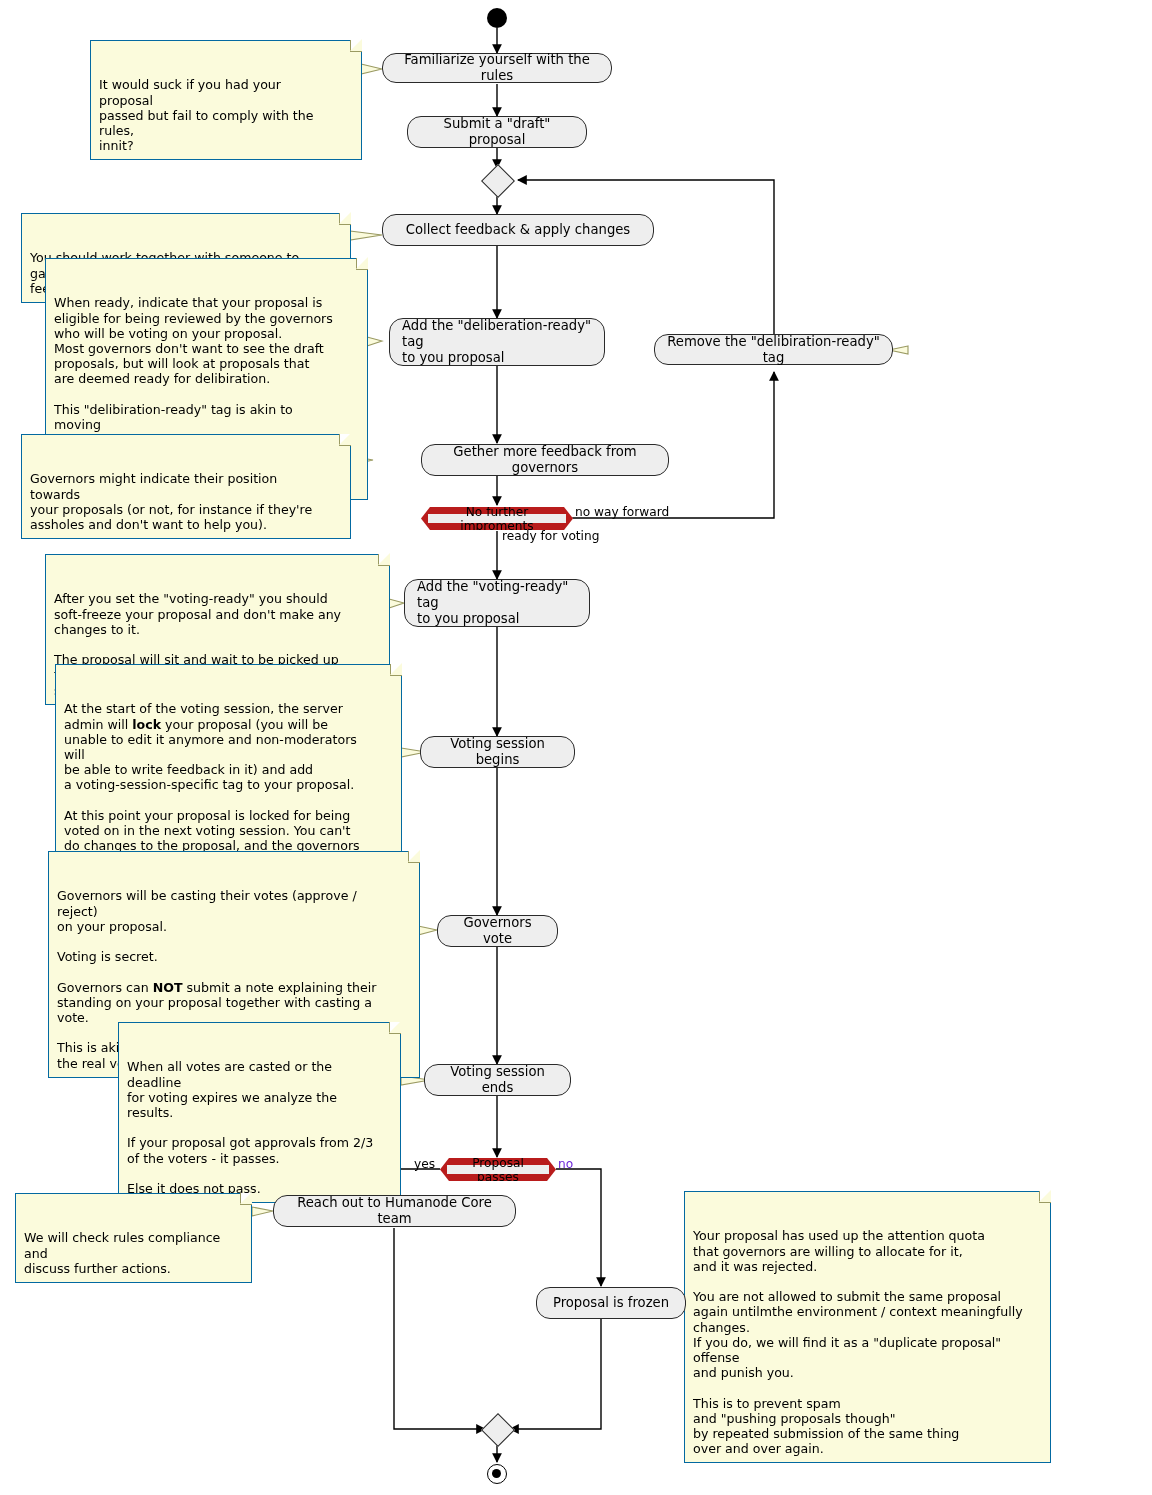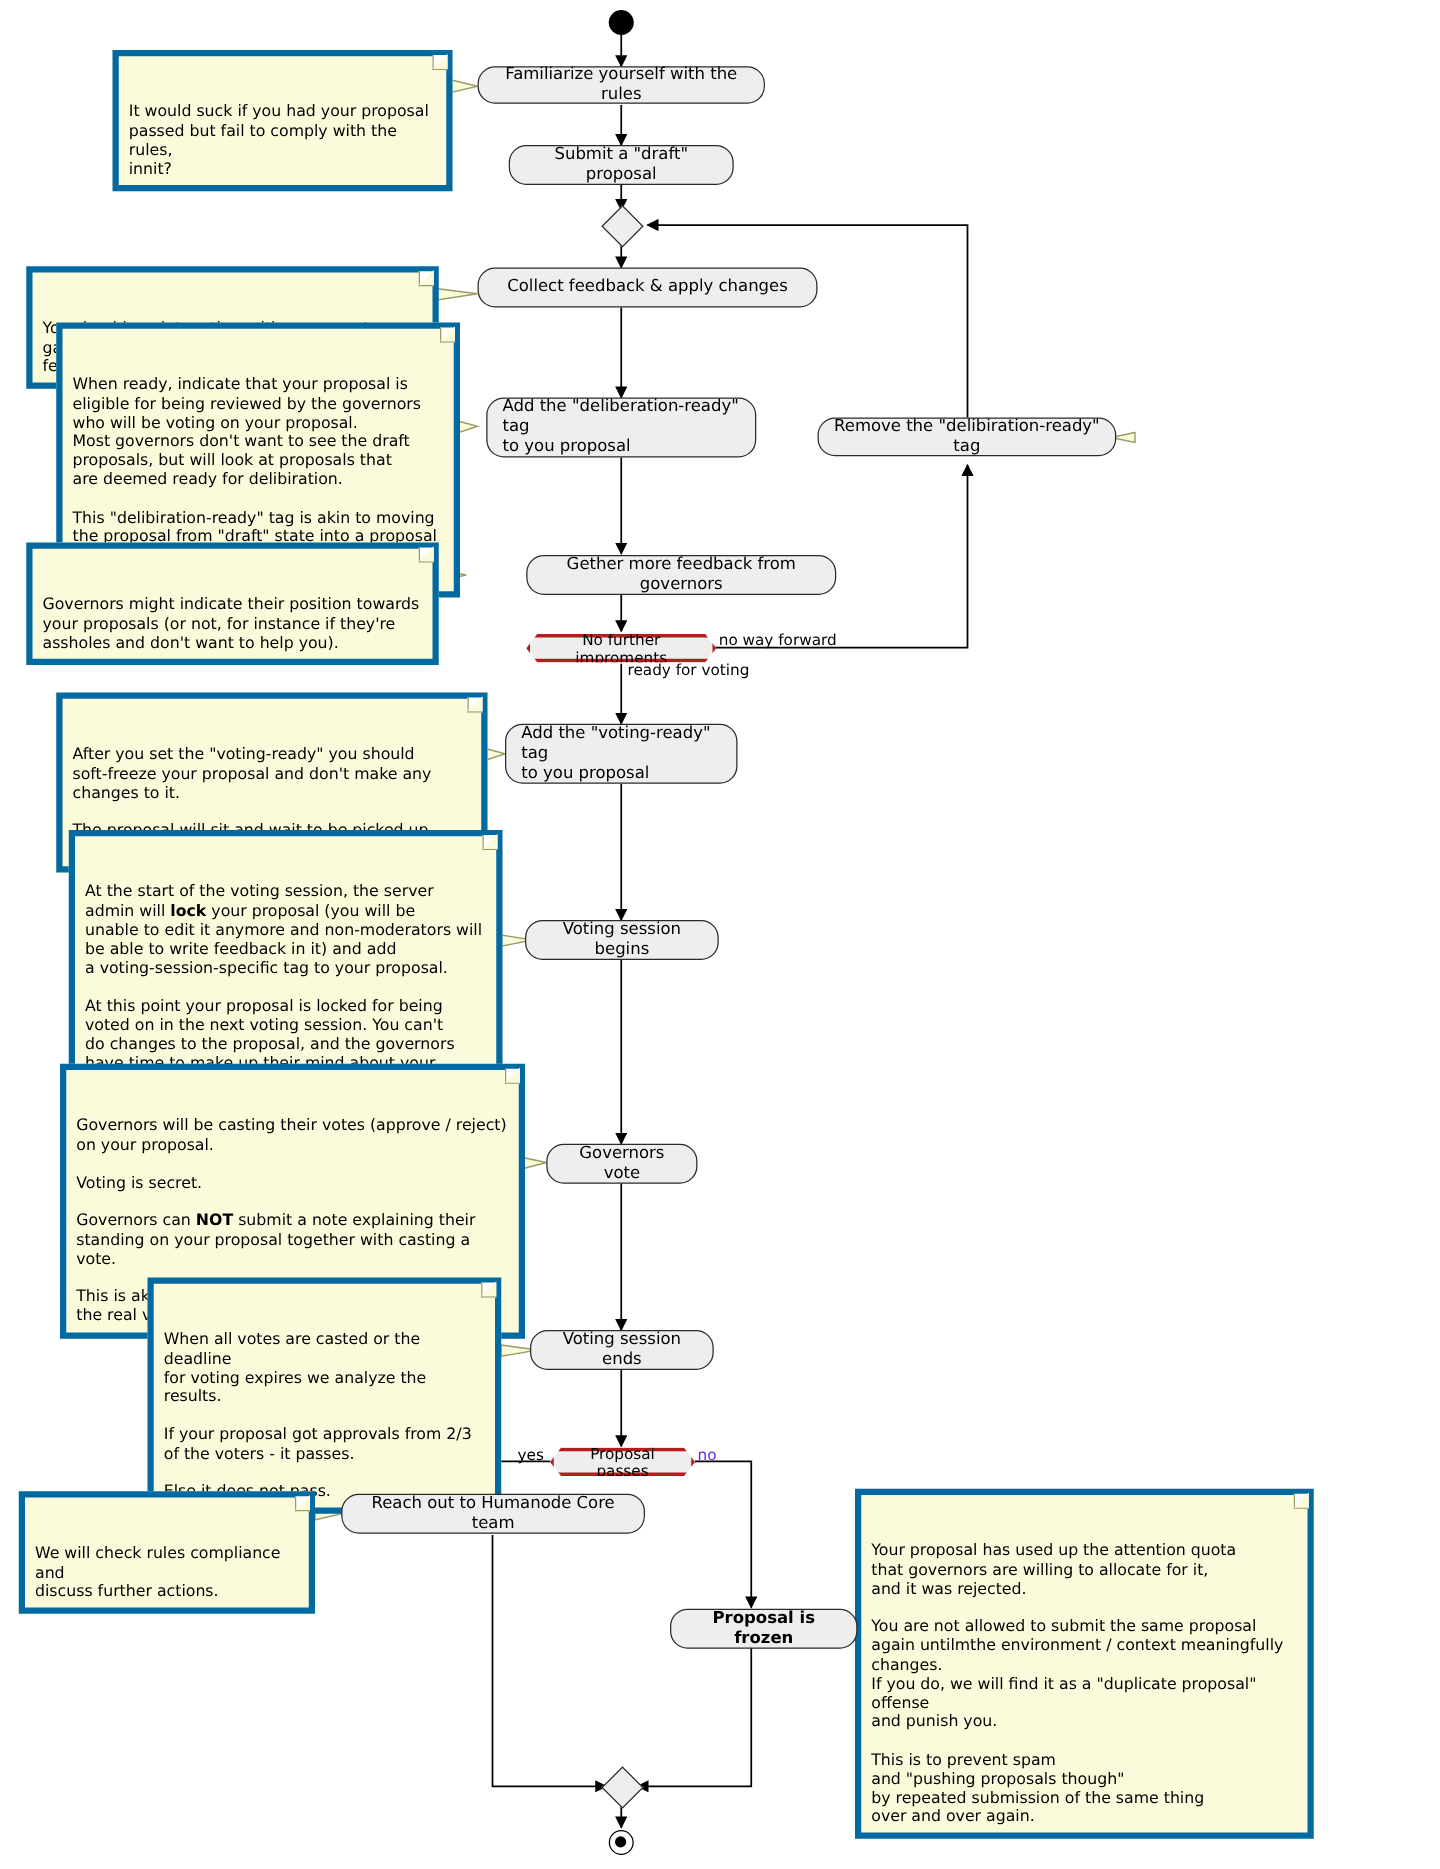--- a/index.html
+++ b/index.html
@@ -53,21 +53,21 @@
     background: #EEEEEE;
     border: 1px solid #2A2A2A;
     transform: rotate(45deg);
     z-index: 3;
   }
   
   .hex {
     position: absolute;
     box-sizing: border-box;
     background: #EEEEEE;
-    border: 3px solid #b91c1c;
+    border: 7px solid #b91c1c;
     color: #000;
     font-size: 12.2px;
     line-height: 14px;
     display: flex;
     align-items: center;
     justify-content: center;
     text-align: center;
     padding: 0 14px;
     clip-path: polygon(9px 0, calc(100% - 9px) 0, 100% 50%, calc(100% - 9px) 100%, 9px 100%, 0 50%);
     z-index: 3;
@@ -99,25 +99,25 @@
     width: 9px;
     height: 9px;
     border-radius: 50%;
     background: #000000;
   }
   
   .note {
     position: absolute;
     box-sizing: border-box;
     background: #FBFBDC;
-    border: 5px solid #0369a1;
+    border: 1px solid #0369a1;
     color: #000000;
     font-size: 12.6px;
     line-height: 15.2px;
-    padding: 6px 9px 6px 8px;
+    padding: 6px 24px 6px 8px;
     white-space: pre-line;
     z-index: 2;
   }
   .note .fold {
     position: absolute;
     top: -1px;
     right: -1px;
     width: 11px;
     height: 11px;
     background: #FFFFFF;
@@ -231,21 +231,21 @@
   <div class="activity center" style="left:420px; top:736px; width:155px; height:32px;">Voting session begins</div>
 
   <div class="activity center" style="left:437px; top:915px; width:121px; height:32px;">Governors vote</div>
 
   <div class="activity center" style="left:424px; top:1064px; width:147px; height:32px;">Voting session ends</div>
 
   <div class="hex" style="left:440px; top:1158px; width:116px; height:23px;">Proposal passes</div>
 
   <div class="activity center" style="left:273px; top:1195px; width:243px; height:32px;">Reach out to Humanode Core team</div>
 
-  <div class="activity center" style="left:536px; top:1287px; width:150px; height:32px;font-weight:bold;">Proposal is frozen</div>
+  <div class="activity center" style="left:536px; top:1287px; width:150px; height:32px;">Proposal is frozen</div>
 
   <div class="diamond" style="left:486px; top:1418px;"></div>
 
   <div class="end-node" style="left:487px; top:1464px;"></div>
 
   <div style="position:absolute; left:575px; top:505px; font-size:12.2px; color:#000; z-index:3;">no way forward</div>
 
   <div style="position:absolute; left:502px; top:529px; font-size:12.2px; color:#000; z-index:3;">ready for voting</div>
 
   <div style="position:absolute; left:414px; top:1157px; font-size:12.2px; color:#000; z-index:3;">yes</div>

